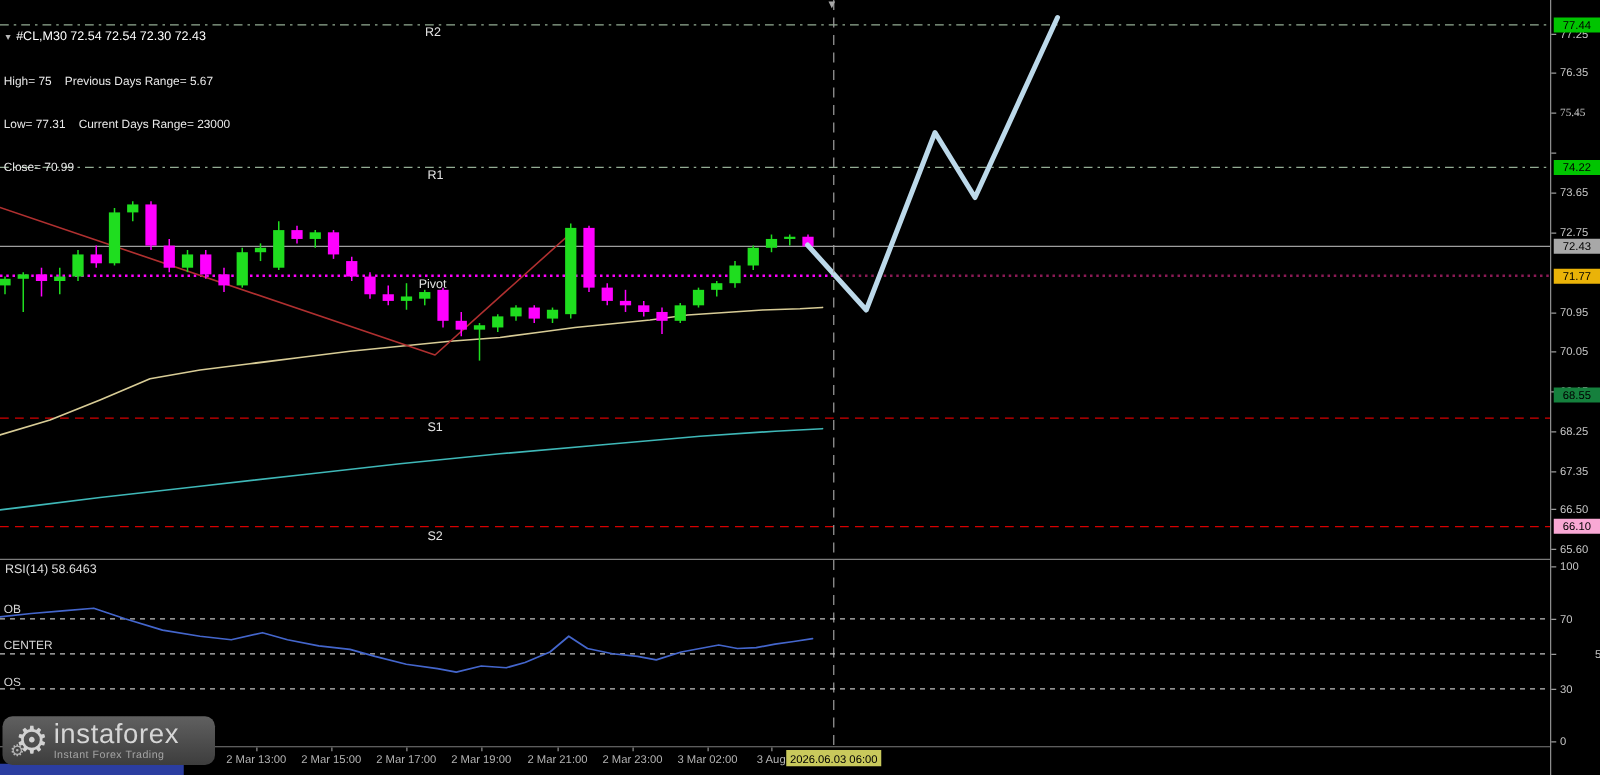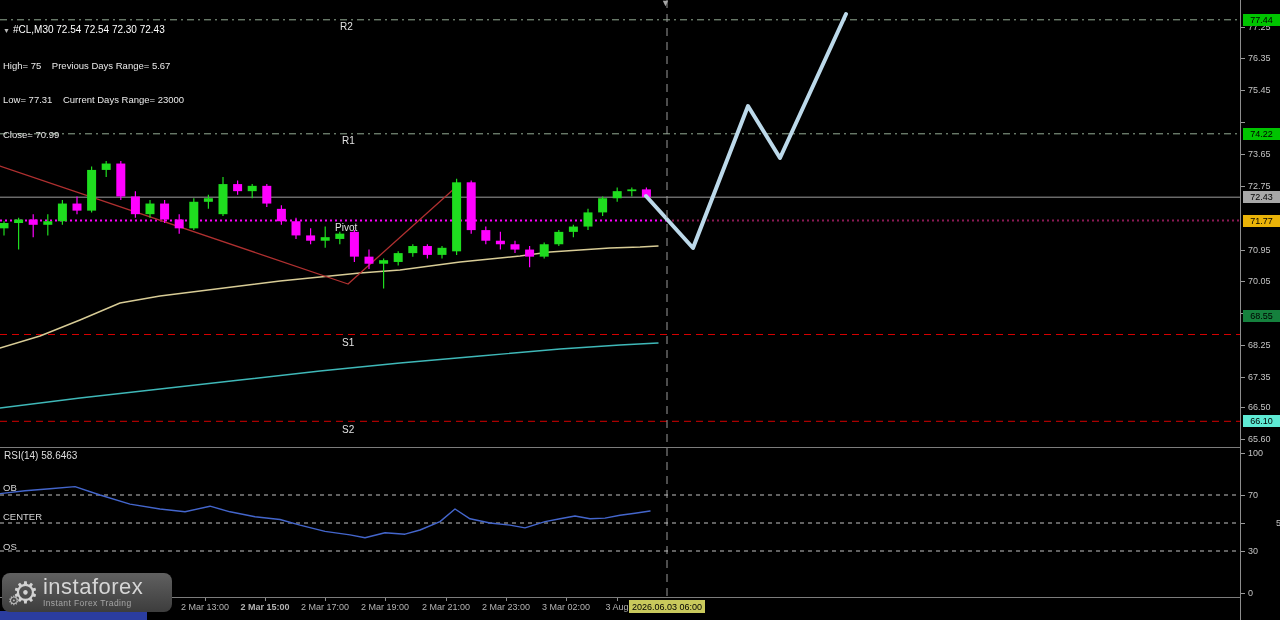--- a/index.html
+++ b/index.html
@@ -174,21 +174,21 @@
   <div class="rsi-zone" style="top:541px">OS</div>
 
   <div class="vline-top">▼</div>
 
   <div class="abs axis-col" id="axisCol">
       <div class="tick" style="top: 27px;"></div>
       <div class="tick-lbl" style="top: 27px;">77.25</div>
       <div class="tick" style="top: 58px;"></div>
       <div class="tick-lbl" style="top: 58px;">76.35</div>
       <div class="tick" style="top: 90px;"></div>
-      <div class="tick-lbl" style="top: 90px;">75.45</div>
+      <div class="tick-lbl" style="top: 90px; font-family: Liberation Serif, serif;">75.45</div>
       <div class="tick" style="top: 122px;"></div>
       <div class="tick-lbl" style="top: 122px; margin-left: 40px;">74.55</div>
       <div class="tick" style="top: 154px;"></div>
       <div class="tick-lbl" style="top: 154px;">73.65</div>
       <div class="tick" style="top: 186px;"></div>
       <div class="tick-lbl" style="top: 186px;">72.75</div>
       <div class="tick" style="top: 250px;"></div>
       <div class="tick-lbl" style="top: 250px;">70.95</div>
       <div class="tick" style="top: 281px;"></div>
       <div class="tick-lbl" style="top: 281px;">70.05</div>
@@ -209,30 +209,30 @@
       <div class="tick" style="top: 523px;"></div>
       <div class="tick-lbl" style="top: 523px; padding-left: 28px;">50</div>
       <div class="tick" style="top: 551px;"></div>
       <div class="tick-lbl" style="top: 551px;">30</div>
       <div class="tick" style="top: 593px;"></div>
       <div class="tick-lbl" style="top: 593px;">0</div>
       <div class="badge" style="top: 20px; background: rgb(0, 196, 0);">77.44</div>
       <div class="badge" style="top: 134px; background: rgb(0, 196, 0);">74.22</div>
       <div class="badge" style="top: 221px; background: #eab308;">71.77</div>
       <div class="badge" style="top: 316px; background: #15803d;">68.55</div>
-      <div class="badge" style="top: 421px; background: #5eead4;">66.10</div>
+      <div class="badge" style="top: 421px; background: #f9a8d4;">66.10</div>
       <div class="badge" style="top: 197px; background: rgb(168, 168, 168);">72.43</div>
     </div>
 
   <div class="abs time-axis" id="timeAxis">
     <div class="t-badge">2026.06.03 06:00</div>
   <div class="t-tick" style="left: 205px;"></div>
       <div class="t-lbl" style="left: 205px;">2 Mar 13:00</div>
       <div class="t-tick" style="left: 265px;"></div>
-      <div class="t-lbl" style="left: 265px; font-weight: bold;">2 Mar 15:00</div>
+      <div class="t-lbl" style="left: 265px;">2 Mar 15:00</div>
       <div class="t-tick" style="left: 325px;"></div>
       <div class="t-lbl" style="left: 325px;">2 Mar 17:00</div>
       <div class="t-tick" style="left: 385px;"></div>
       <div class="t-lbl" style="left: 385px;">2 Mar 19:00</div>
       <div class="t-tick" style="left: 446px;"></div>
       <div class="t-lbl" style="left: 446px;">2 Mar 21:00</div>
       <div class="t-tick" style="left: 506px;"></div>
       <div class="t-lbl" style="left: 506px;">2 Mar 23:00</div>
       <div class="t-tick" style="left: 566px;"></div>
       <div class="t-lbl" style="left: 566px;">3 Mar 02:00</div>

